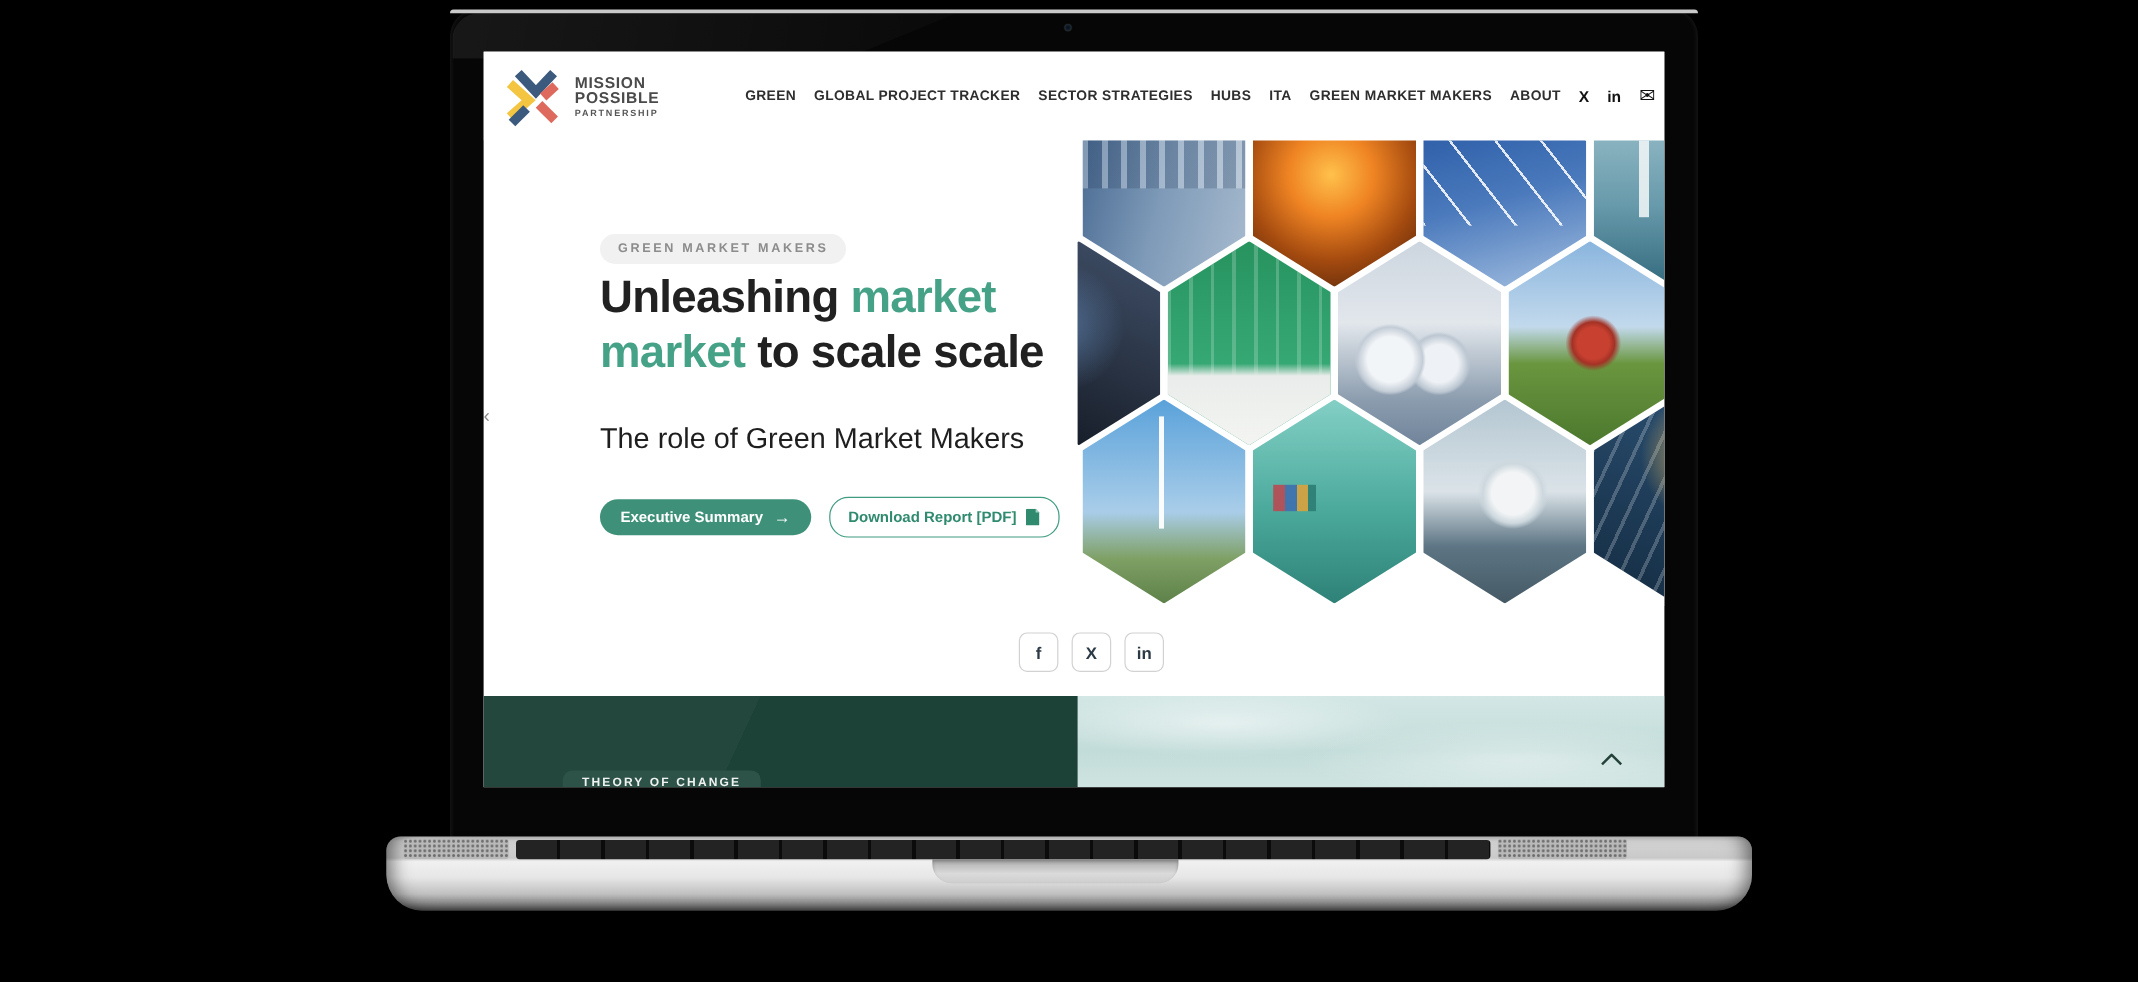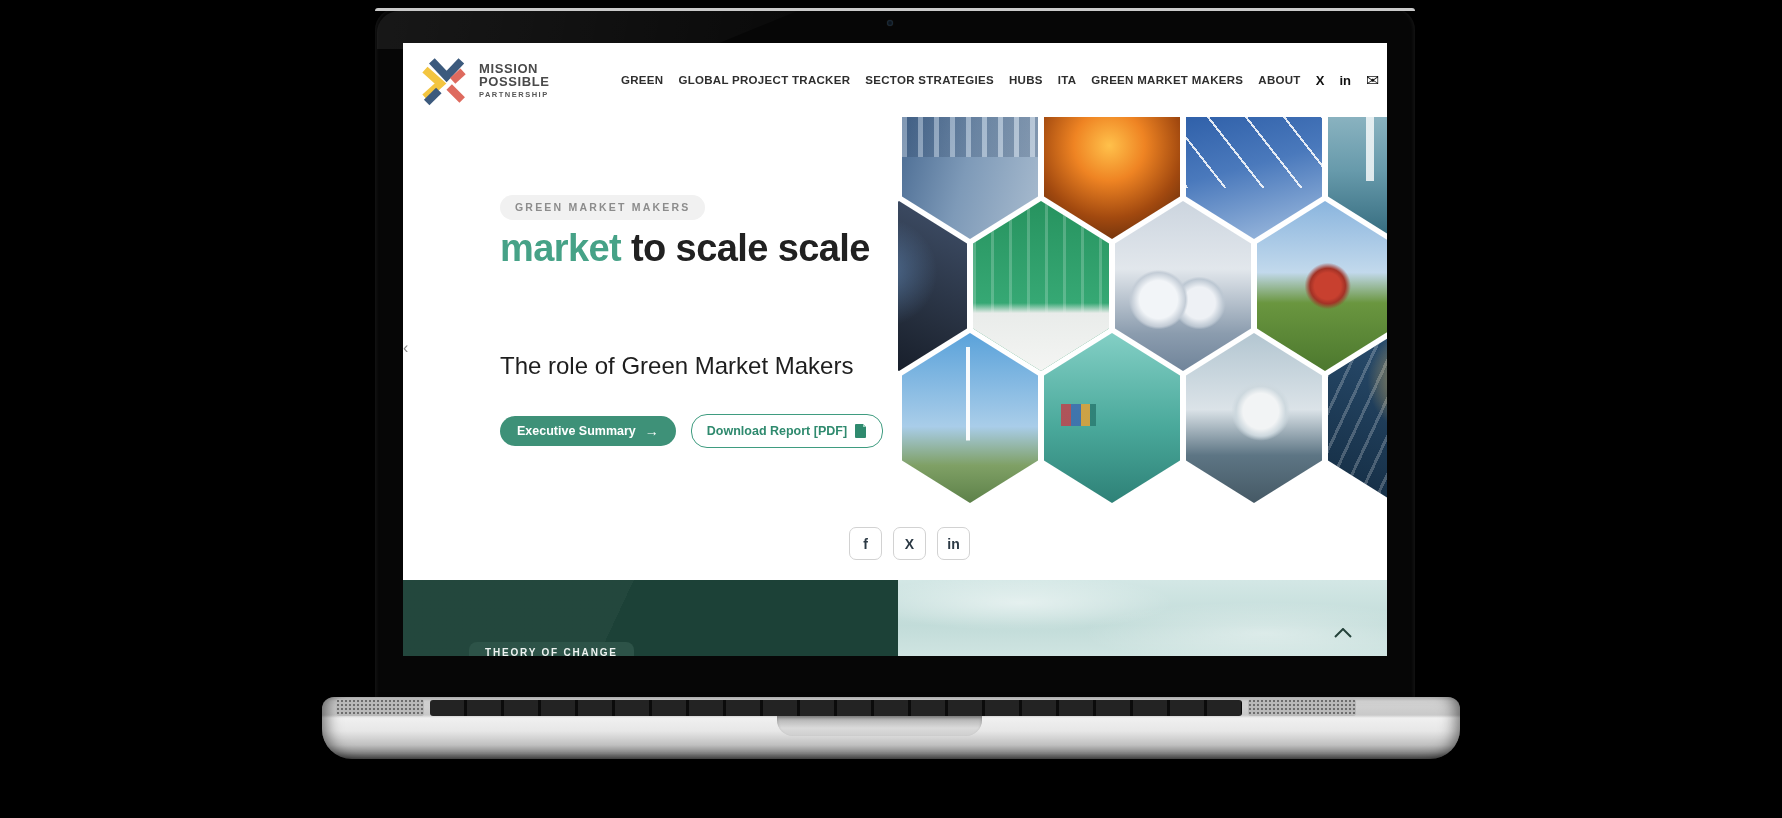--- a/index.html
+++ b/index.html
@@ -119,20 +119,21 @@
         <span class="nav-item">ABOUT</span>
         <span class="nav-icon">X</span>
         <span class="nav-icon">in</span>
         <span class="nav-icon mail">✉</span>
       </nav>
     </div>
 
     <div id="hero-badge" class="abs">GREEN MARKET MAKERS</div>
 
     <h1 id="hero-title" class="abs" style="margin:0;">
+      <div class="line"><span class="dk">Unleashing </span><span class="gr">market</span></div>
       <div class="line"><span class="gr">market </span><span class="dk">to scale scale</span></div>
     </h1>
 
     <div id="hero-subtitle" class="abs">The role of Green Market Makers</div>
 
     <div id="cta-row" class="abs">
       <button id="cta-primary">
         <span>Executive Summary</span>
         <span class="arrow">→</span>
       </button>

